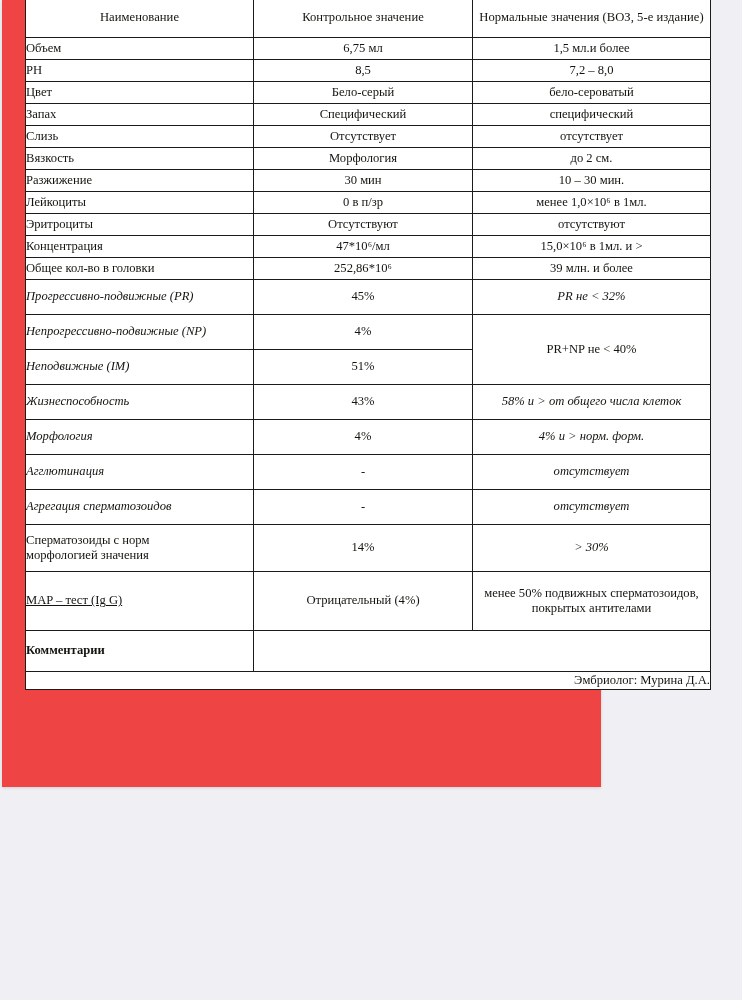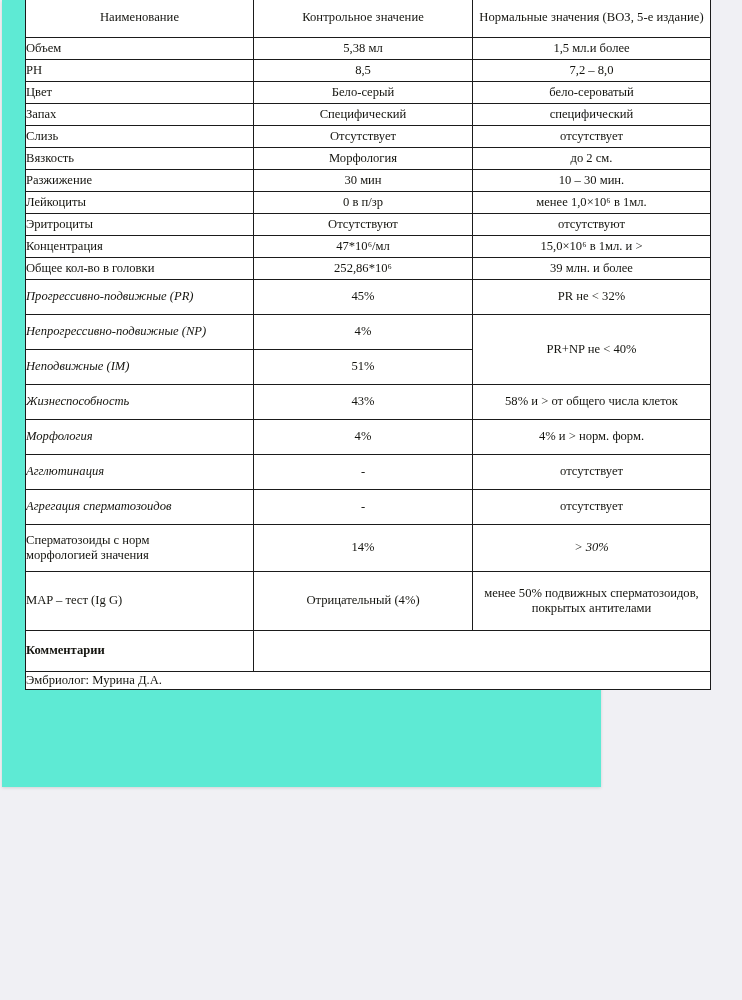--- a/index.html
+++ b/index.html
@@ -12,21 +12,21 @@
     background: #f0f0f4;
     font-family: "Liberation Serif", "DejaVu Serif", serif;
     overflow: hidden;
   }
   .page {
     position: absolute;
     left: 2px;
     top: 0;
     width: 599px;
     height: 787px;
-    background: #5eead4;
+    background: #ef4444;
     box-shadow: 0 1px 3px rgba(0,0,0,0.13);
     box-sizing: border-box;
   }
   .table-wrap {
     position: absolute;
     left: 23px;
     top: -2px;
     width: 685px;
   }
   table.report {
@@ -63,33 +63,33 @@
     padding: 4px 3px 4px 5px;
     height: 21px;
   }
   td.val, td.norm {
     text-align: center;
     padding: 4px 4px;
     height: 21px;
   }
   td.name.tall { height: 34px; font-style: italic; }
   td.val.tall  { height: 34px; }
-  td.norm.tall { height: 34px; }
+  td.norm.tall { height: 34px; font-style: italic; }
   td.name.xtall { height: 46px; margin-left: 20px; }
   td.val.xtall  { height: 46px; }
   td.norm.xtall { height: 46px; font-style: italic; }
-  td.name.xxtall { height: 58px; }
+  td.name.xxtall { height: 58px; text-decoration: underline; }
   td.val.xxtall  { height: 58px; }
   td.norm.xxtall { height: 58px; }
   td.name.htall { height: 40px; font-weight: bold; }
 
   td.name .l2 { display: block; }
 
   td.footer-cell {
-    text-align: left;
+    text-align: right;
     font-size: 11.2px;
     height: 17px;
     padding: 1px 0 2px 0;
   }
 </style>
 </head>
 <body>
 
 <div class="page">
   <div class="table-wrap">
@@ -106,21 +106,21 @@
           <th class="hdr">
             <span>Нормальные значения (ВОЗ, 5-е</span>
             <span>издание)</span>
           </th>
         </tr>
       </thead>
       <tbody>
 
         <tr>
           <td class="name">Объем</td>
-          <td class="val">5,38 мл</td>
+          <td class="val">6,75 мл</td>
           <td class="norm">1,5 мл.и более</td>
         </tr>
 
         <tr>
           <td class="name">PH</td>
           <td class="val">8,5</td>
           <td class="norm">7,2 – 8,0</td>
         </tr>
 
         <tr>

